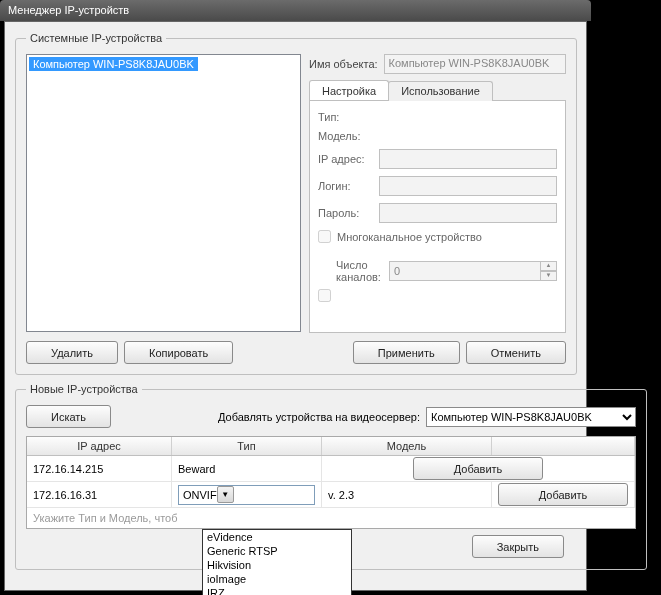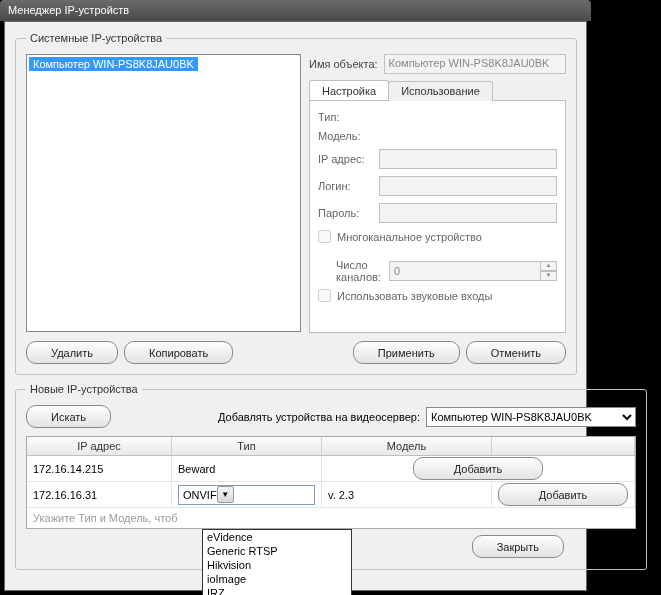--- a/index.html
+++ b/index.html
@@ -24,21 +24,21 @@
   .frow .lbl { width: 55px; color: #666; }
   .frow input[type=text], .frow input[type=password] { flex: 1; border: 1px solid #c0c0c0; background: #f3f3f3; height: 20px; padding: 2px 4px; }
   .chkrow { display: flex; align-items: center; gap: 6px; margin: 4px 0; color: #666; }
   .chkrow input { margin: 0; }
   .subrow { display: flex; align-items: center; gap: 6px; margin: 16px 0 6px 18px; color: #666; }
   .spinner { width: 170px; display: flex; }
   .spinner input { flex:1; border: 1px solid #c0c0c0; background:#f3f3f3; height:20px; padding:2px 4px; text-align:left; color:#888;}
   .spinner .btns { width:16px; display:flex; flex-direction:column; }
   .spinner .btns div { flex:1; border:1px solid #c0c0c0; border-left:none; background:#f3f3f3; font-size:6px; text-align:center; line-height:7px; color:#888;}
   .btnrow { display:flex; gap:6px; margin-top:8px; }
-  button.btn { background: linear-gradient(#fdfdfd,#e3e3e3); border: 1px solid #8a8a8a; border-radius: 10px; padding: 3px 24px; height: 23px; min-width: 70px; color:#222; cursor:pointer;}
+  button.btn { background: linear-gradient(#fdfdfd,#e3e3e3); border: 1px solid #8a8a8a; border-radius: 3px; padding: 3px 24px; height: 23px; min-width: 70px; color:#222; cursor:pointer;}
   button.btn.wide { min-width: 130px; }
   .spacer { flex:1; }
   .new-body { position: relative; }
   .search-row { display:flex; align-items:center; gap:6px; margin-bottom:8px; }
   select.combo { flex:0 0 210px; background:#fff; border:1px solid #8a8a8a; height:20px; }
   .grid { border:1px solid #a9a9a9; background:#fff; }
   .ghead { display:flex; background: linear-gradient(#fdfdfd,#e8e8e8); border-bottom:1px solid #bfbfbf; }
   .ghead div { padding:3px 6px; border-right:1px solid #d0d0d0; color:#333; text-align:center; }
   .grow { display:flex; border-bottom:1px solid #e5e5e5; align-items:center; height:26px; }
   .grow > div { padding:2px 6px; border-right:1px solid #e5e5e5; height:100%; display:flex; align-items:center; }
@@ -105,21 +105,20 @@
               <div class="spinner">
                 <input type="text" disabled="" value="0" style="">
                 <div class="btns">
                     <div>▲</div>
                     <div>▼</div>
                   </div>
               </div>
             </div>
             <div class="chkrow">
                 <input type="checkbox" disabled="" style="">
-                <span>Использовать звуковые входы</span>
               </div>
           </div>
         </div>
       </div>
       <div class="btnrow">
         <button class="btn">Удалить</button>
         <button class="btn">Копировать</button>
         <div class="spacer"></div>
         <button class="btn">Применить</button>
         <button class="btn">Отменить</button>

